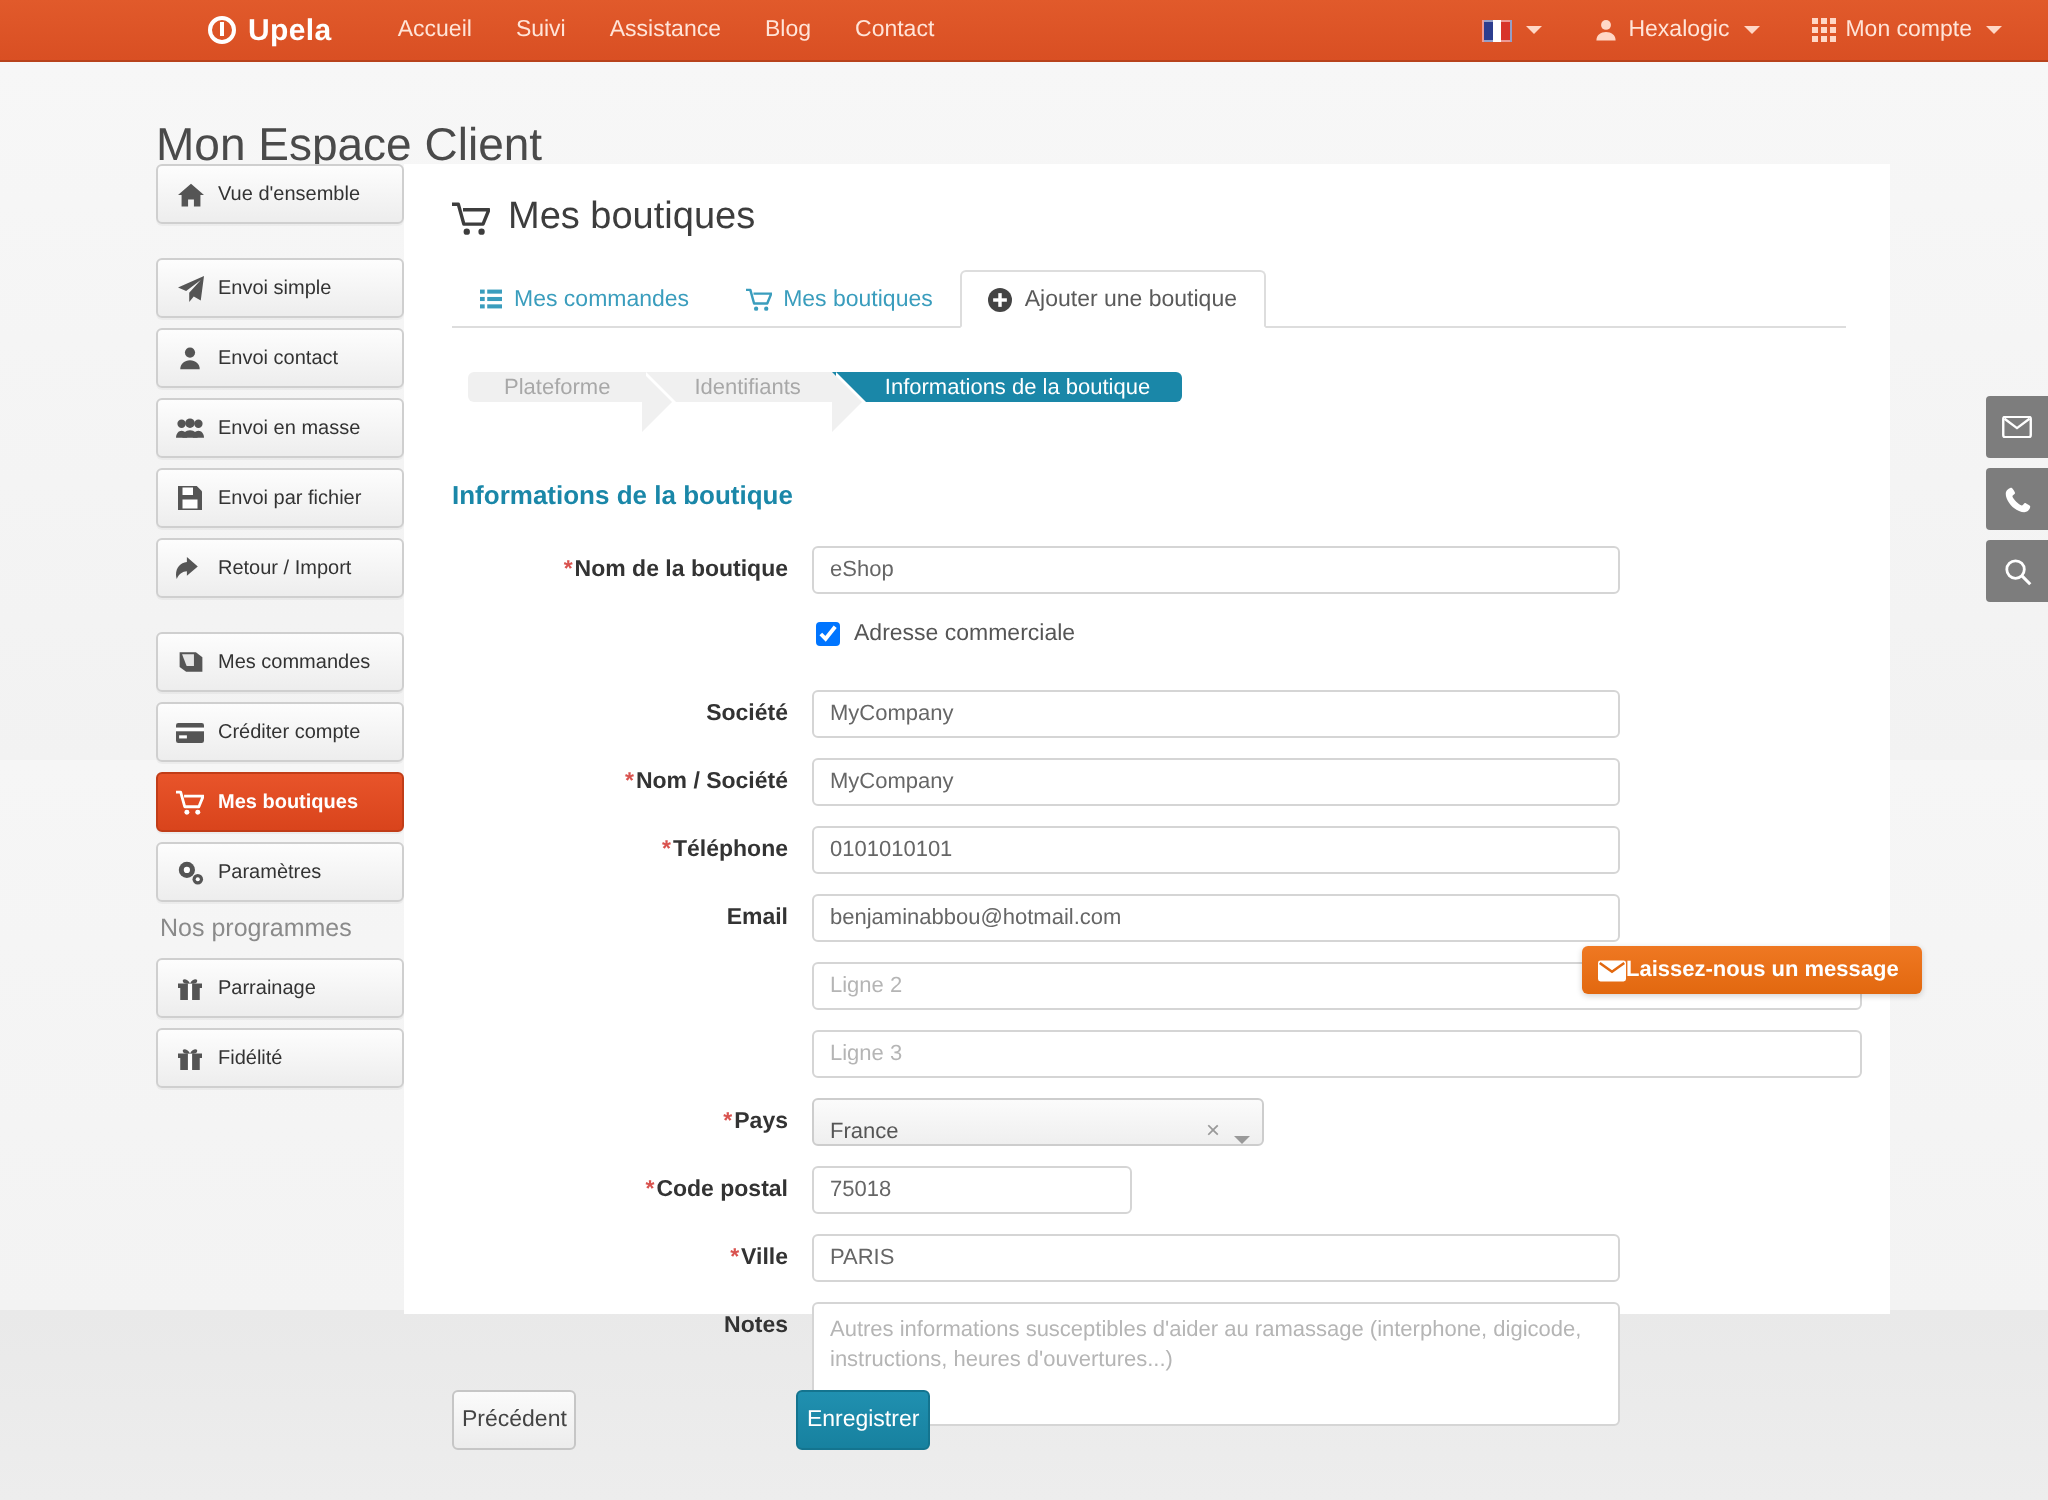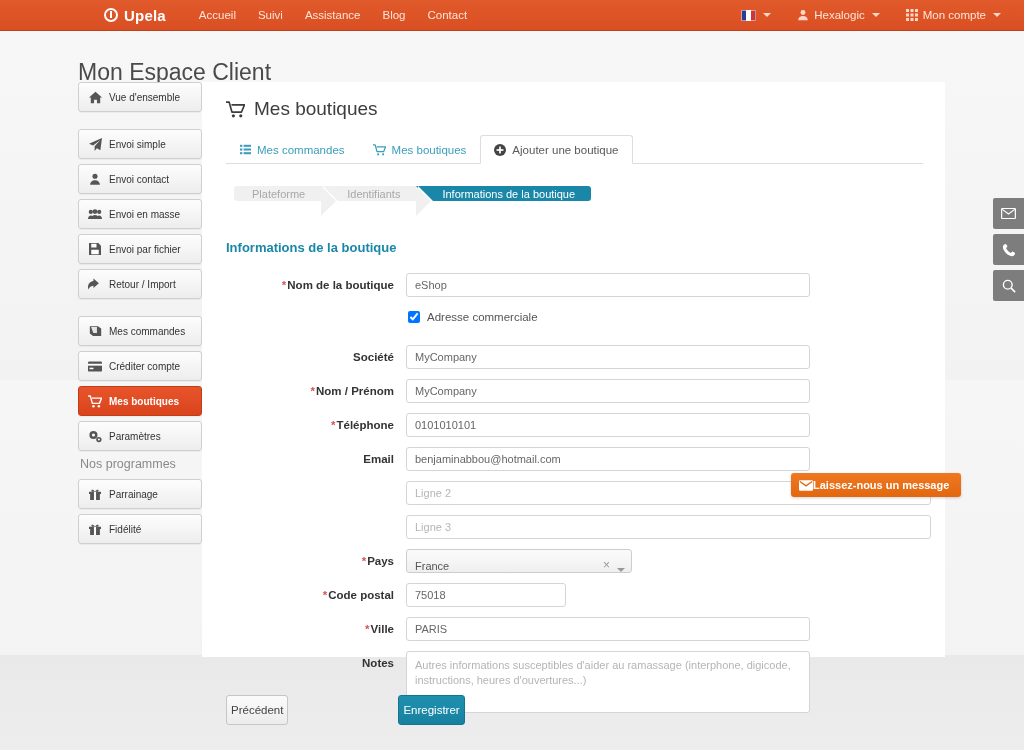--- a/index.html
+++ b/index.html
@@ -539,21 +539,21 @@
 
     <div class="form-row">
       <div class="form-label">Société</div>
       <div class="form-field">
         <input class="txt" type="text" value="MyCompany" style="">
       </div>
     </div>
 
     <div class="form-row">
       <div class="form-label">
-        <span class="req">*</span><span>Nom / Prénom</span>
+        <span class="req">*</span><span>Nom / Société</span>
       </div>
       <div class="form-field">
         <input class="txt" type="text" value="MyCompany" style="">
       </div>
     </div>
 
     <div class="form-row">
       <div class="form-label">
         <span class="req">*</span><span>Téléphone</span>
       </div>

